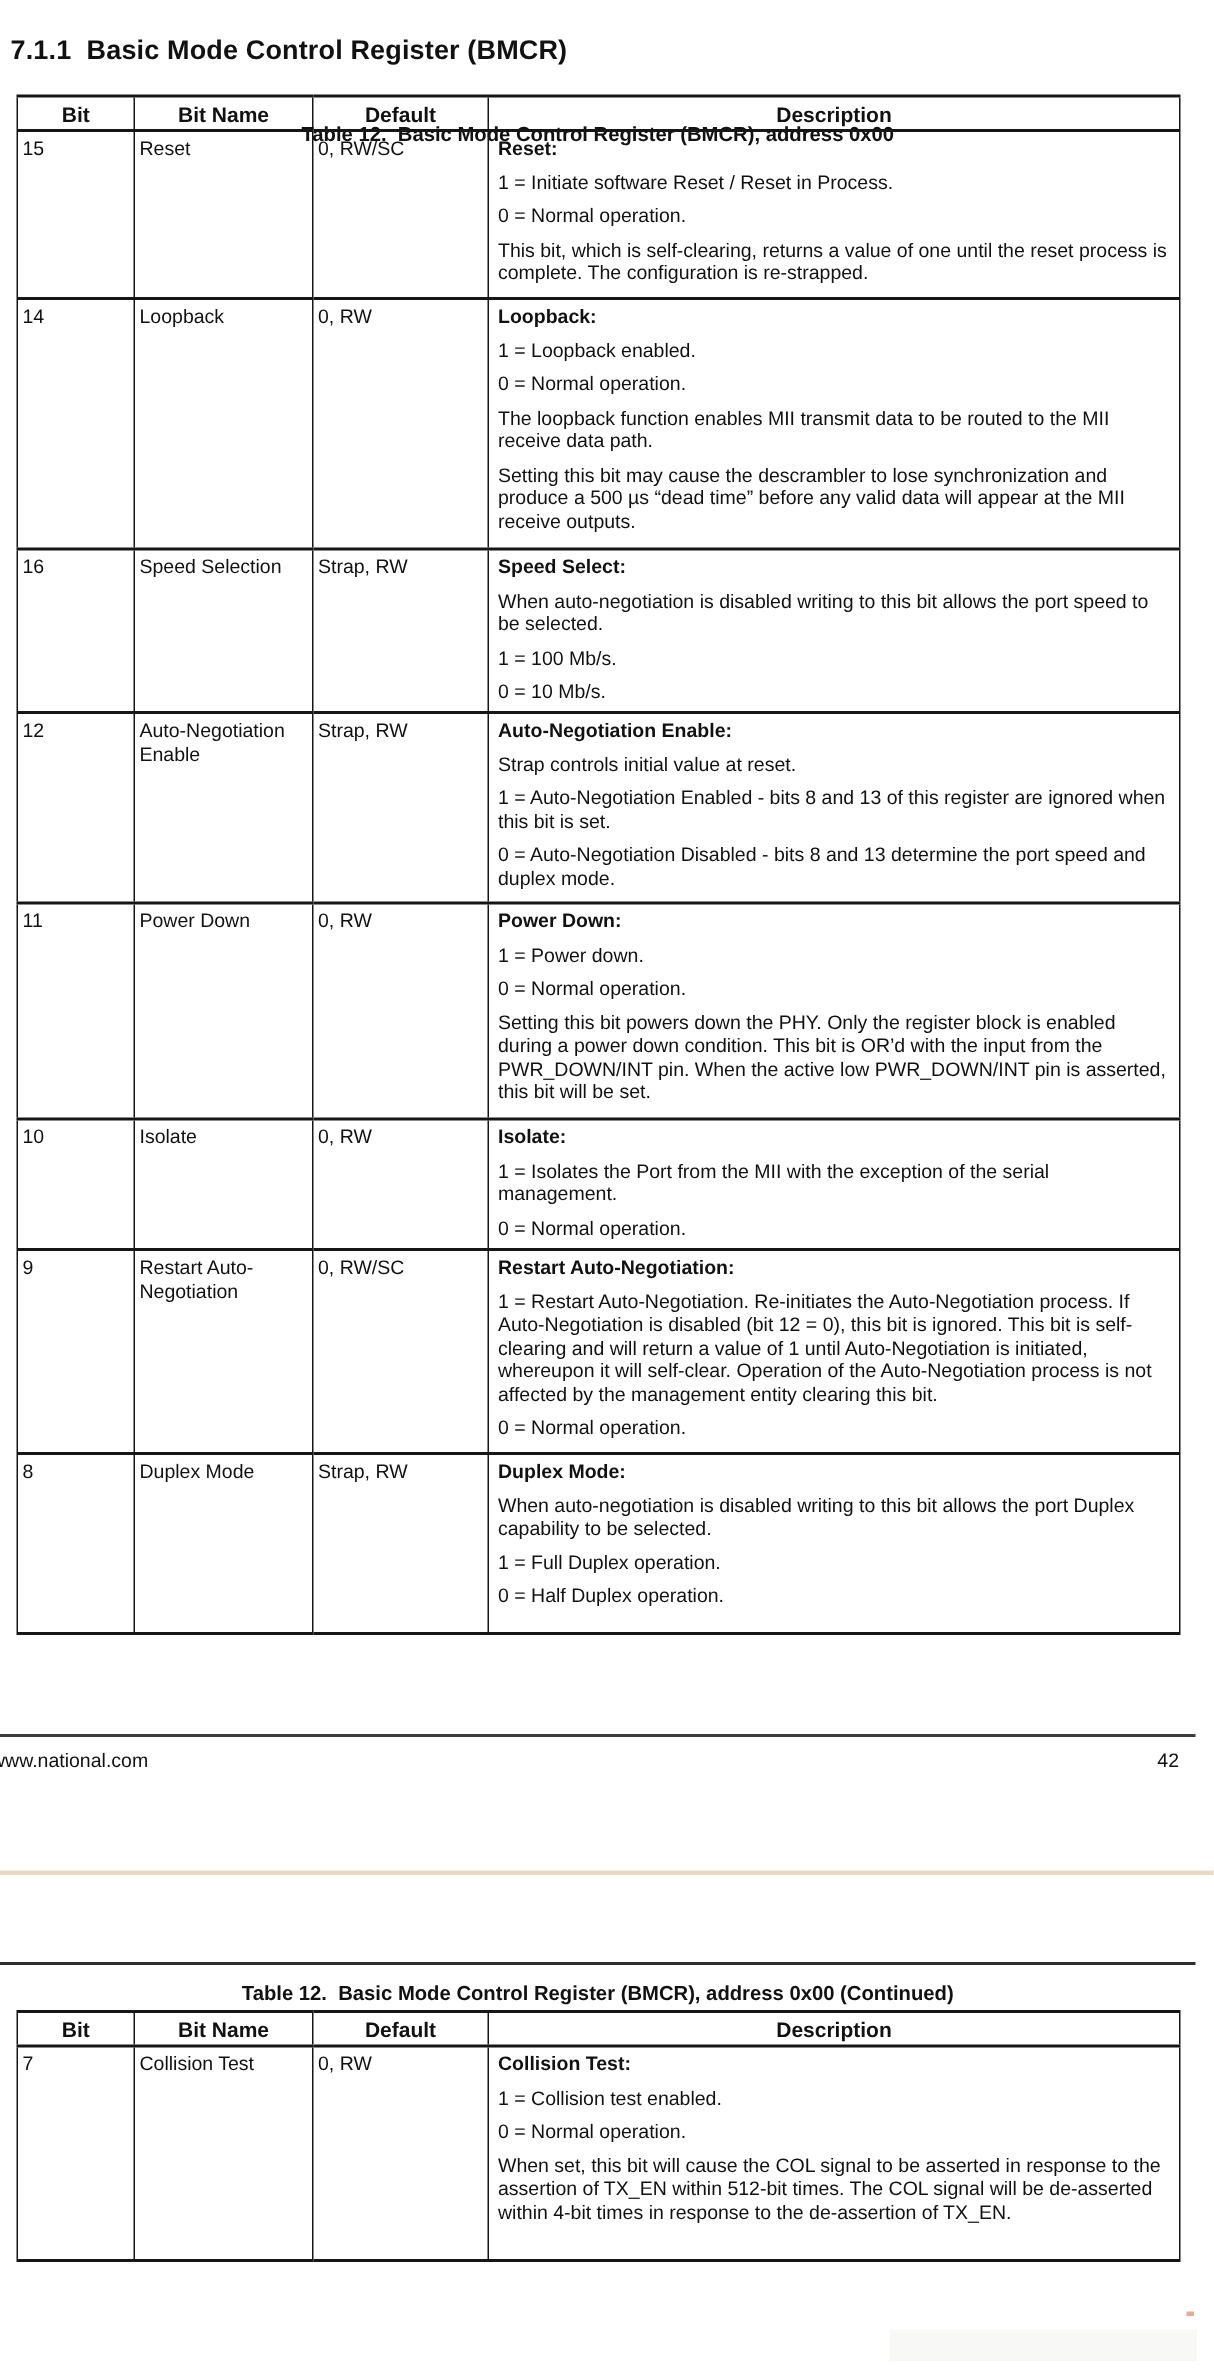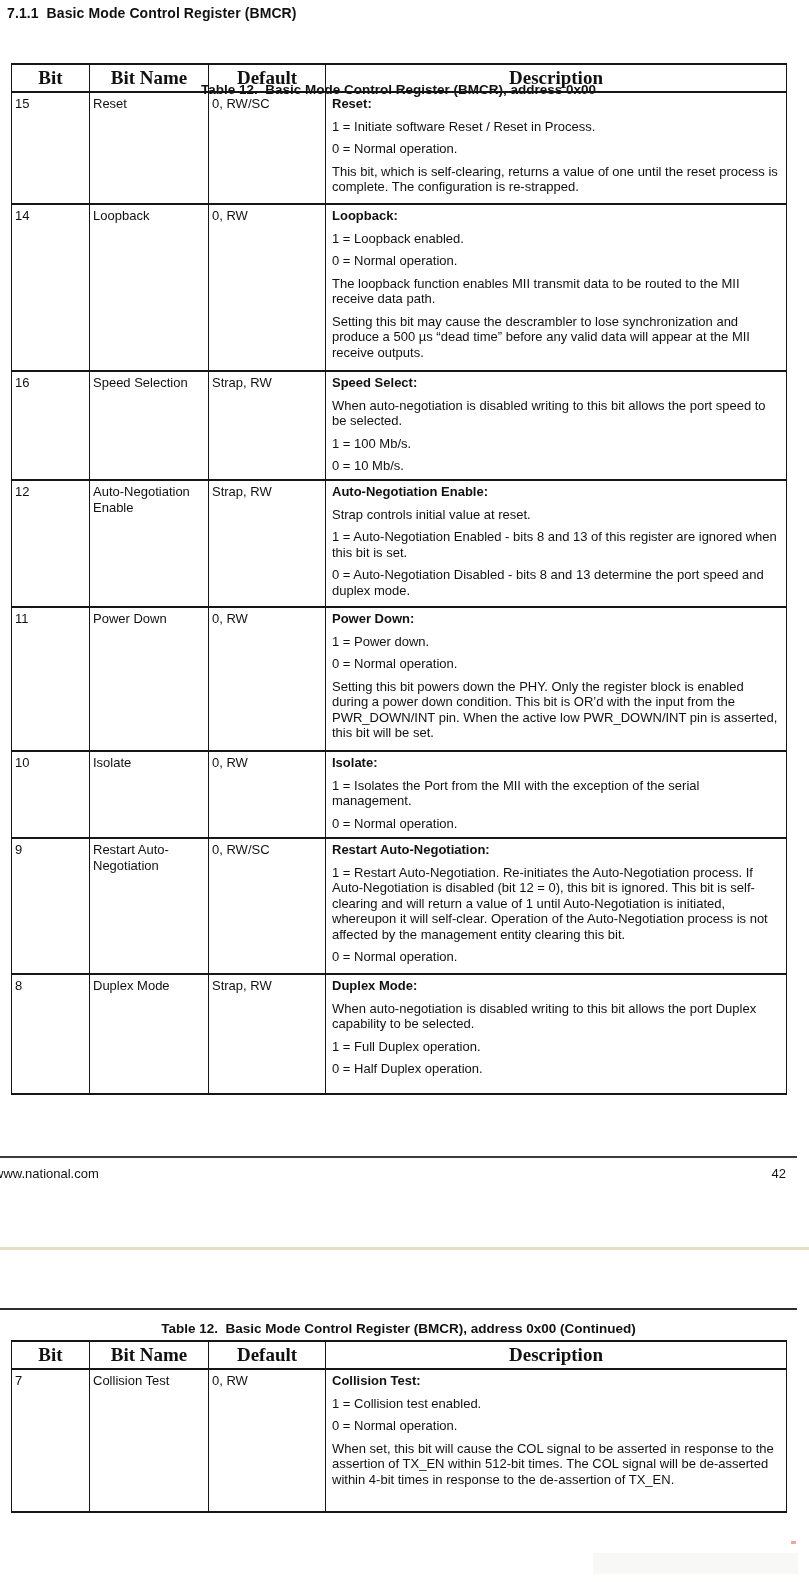--- a/index.html
+++ b/index.html
@@ -2,33 +2,33 @@
 <html><head>
 <meta charset="utf-8">
 <style>
   * { box-sizing: border-box; }
   html, body { margin: 0; padding: 0; background: #ffffff; }
   body { width: 809px; height: 1582px; position: relative; overflow: hidden;
          font-family: "Liberation Sans", "DejaVu Sans", sans-serif; color: #111; }
 
   .abs { position: absolute; }
 
-  .section-heading { top: 5px; left: 7px; font-size: 14px; font-weight: bold; letter-spacing: 0.1px; }
+  .section-heading { top: 23px; left: 7px; font-size: 18px; font-weight: bold; letter-spacing: 0.1px; }
 
   .tbl-title { left: 11px; width: 775px; text-align: center; font-size: 13.5px; font-weight: bold; }
   .tbl-title-1 { top: 45px; margin-top: 37px; }
   .tbl-title-2 { top: 1321px; }
 
   .tbl-wrap-1 { top: 63px; left: 11px; }
   .tbl-wrap-2 { top: 1340px; left: 11px; }
 
   table.reg-table { border-collapse: collapse; width: 775px; table-layout: fixed; }
   .reg-table th, .reg-table td { border-left: 1px solid #161616; border-right: 1px solid #161616; }
   .reg-table thead th { border-top: 2px solid #161616; border-bottom: 2px solid #161616;
-                        font-size: 19px; font-weight: bold; height: 23px; padding: 2px 2px; font-family: Liberation Serif, serif; }
+                        font-size: 14px; font-weight: bold; height: 23px; padding: 2px 2px; }
   .reg-table tbody td { border-bottom: 2px solid #161616; vertical-align: top; font-size: 13px; }
   .c-bit, .c-name, .c-def { text-align: left; padding: 3px 3px; line-height: 15.5px; }
   .c-desc { padding: 3px 6px 4px 6px; }
   .c-desc p.dp { margin: 0; line-height: 15.5px; }
   .c-desc p.dp + p.dp { margin-top: 7px; }
 
   
   #table1 tbody tr:nth-child(1) { height: 112px; }
   #table1 tbody tr:nth-child(2) { height: 167px; }
   #table1 tbody tr:nth-child(3) { height: 109px; }

